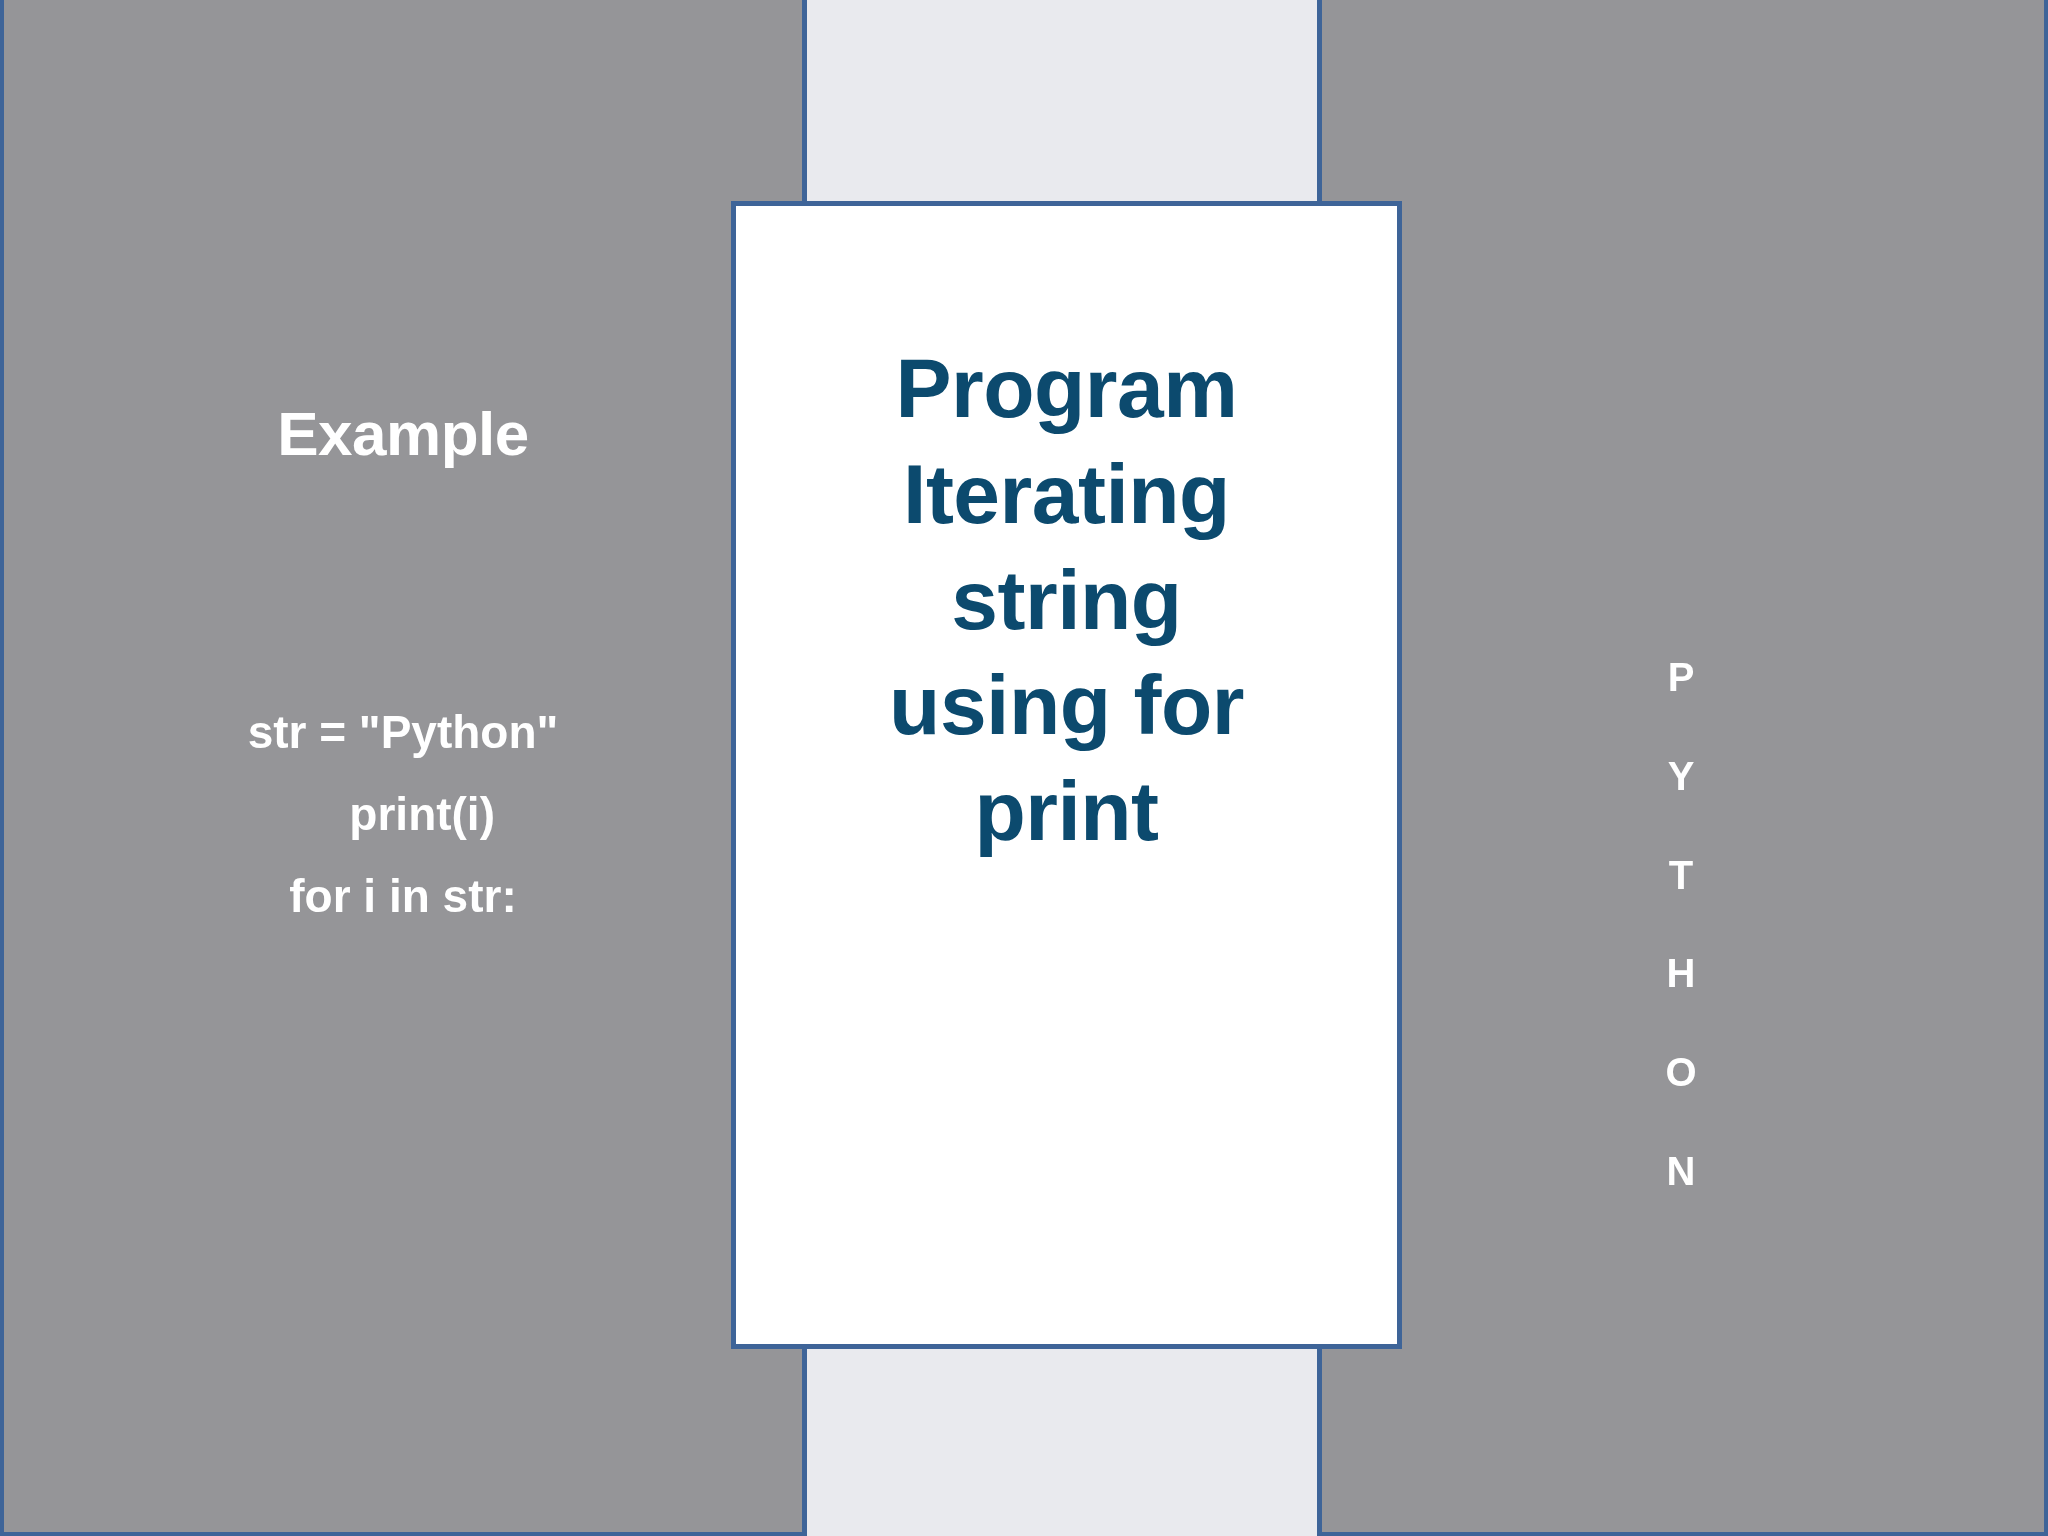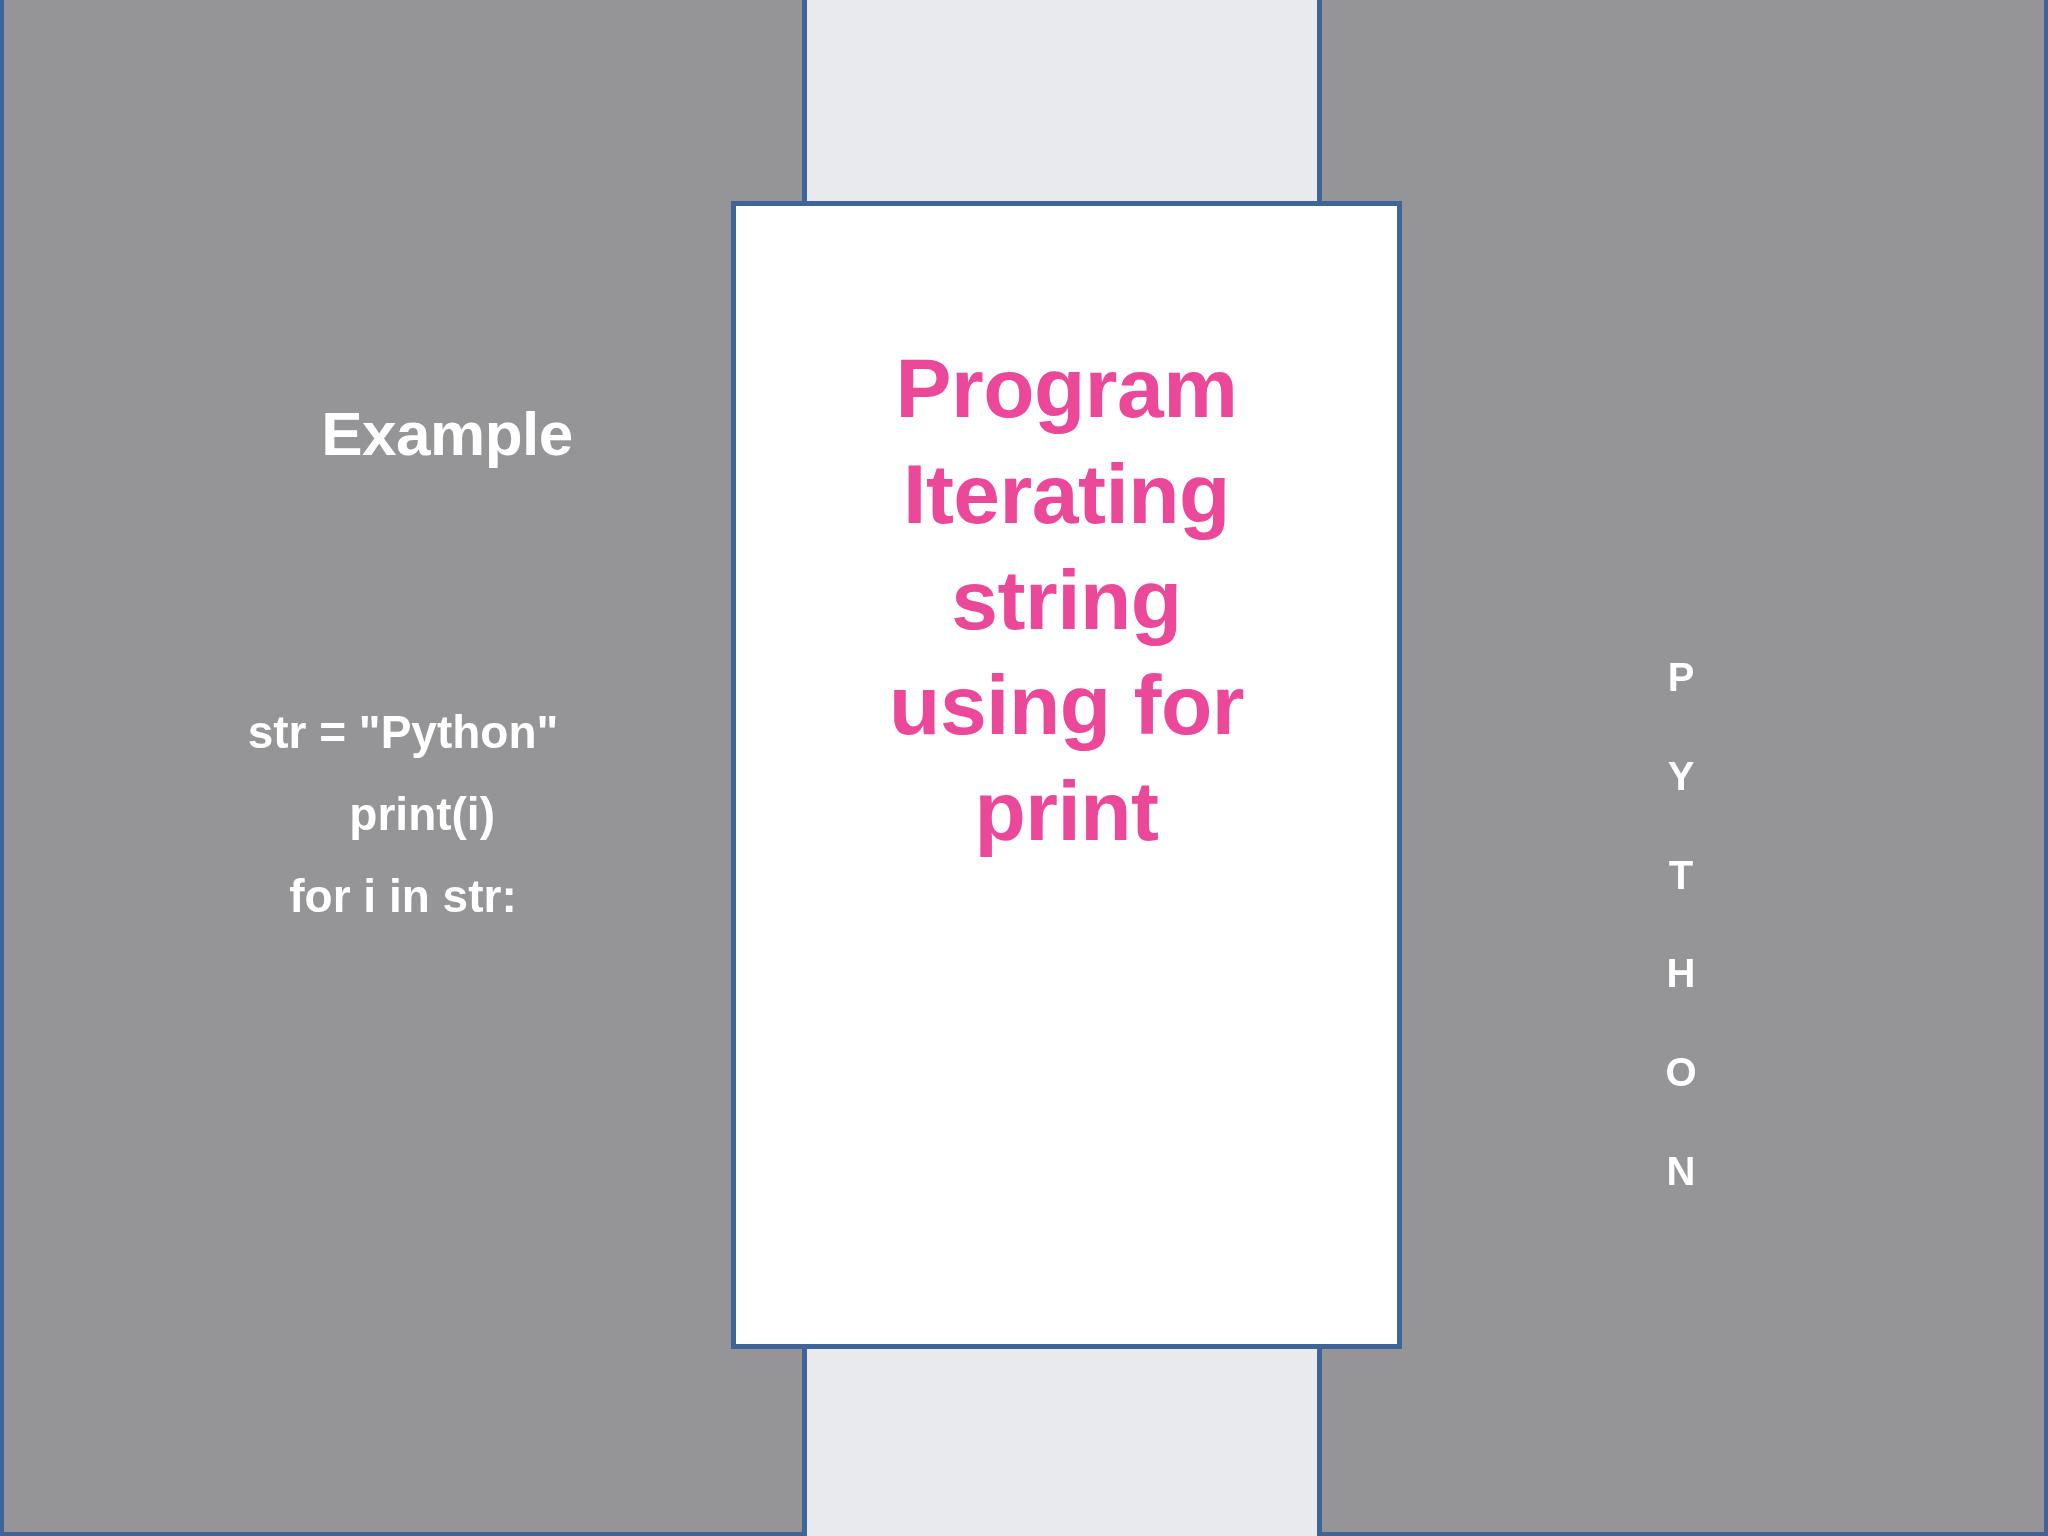--- a/index.html
+++ b/index.html
@@ -57,41 +57,41 @@
     background: #ffffff;
     border: 5px solid #3e6498;
     box-sizing: border-box;
     display: flex;
     flex-direction: column;
     align-items: center;
     justify-content: flex-start;
     padding-top: 130px;
   }
   .title-card-text {
-    color: #ec4899;
+    color: #0c4a6e;
     font-weight: bold;
     font-size: 84px;
     line-height: 1.26;
     text-align: center;
     width: 100%;
     letter-spacing: -0.5px;
   }
   .title-line { display: block; }
 
   
   .panel-heading {
     position: absolute;
     color: #ffffff;
     font-weight: bold;
     font-size: 62px;
     letter-spacing: -0.5px;
     text-align: center;
     white-space: nowrap;
   }
-  .heading-example { left: 0px;   top: 398px; width: 806px; padding-left: 44px; }
+  .heading-example { left: 0px;   top: 398px; width: 806px; }
   .heading-output  { left: 1318px; top: 385px; width: 726px; }
 
   
   .code-block {
     position: absolute;
     left: 0px;
     top: 692px;
     width: 806px;
     text-align: center;
     color: #ffffff;

